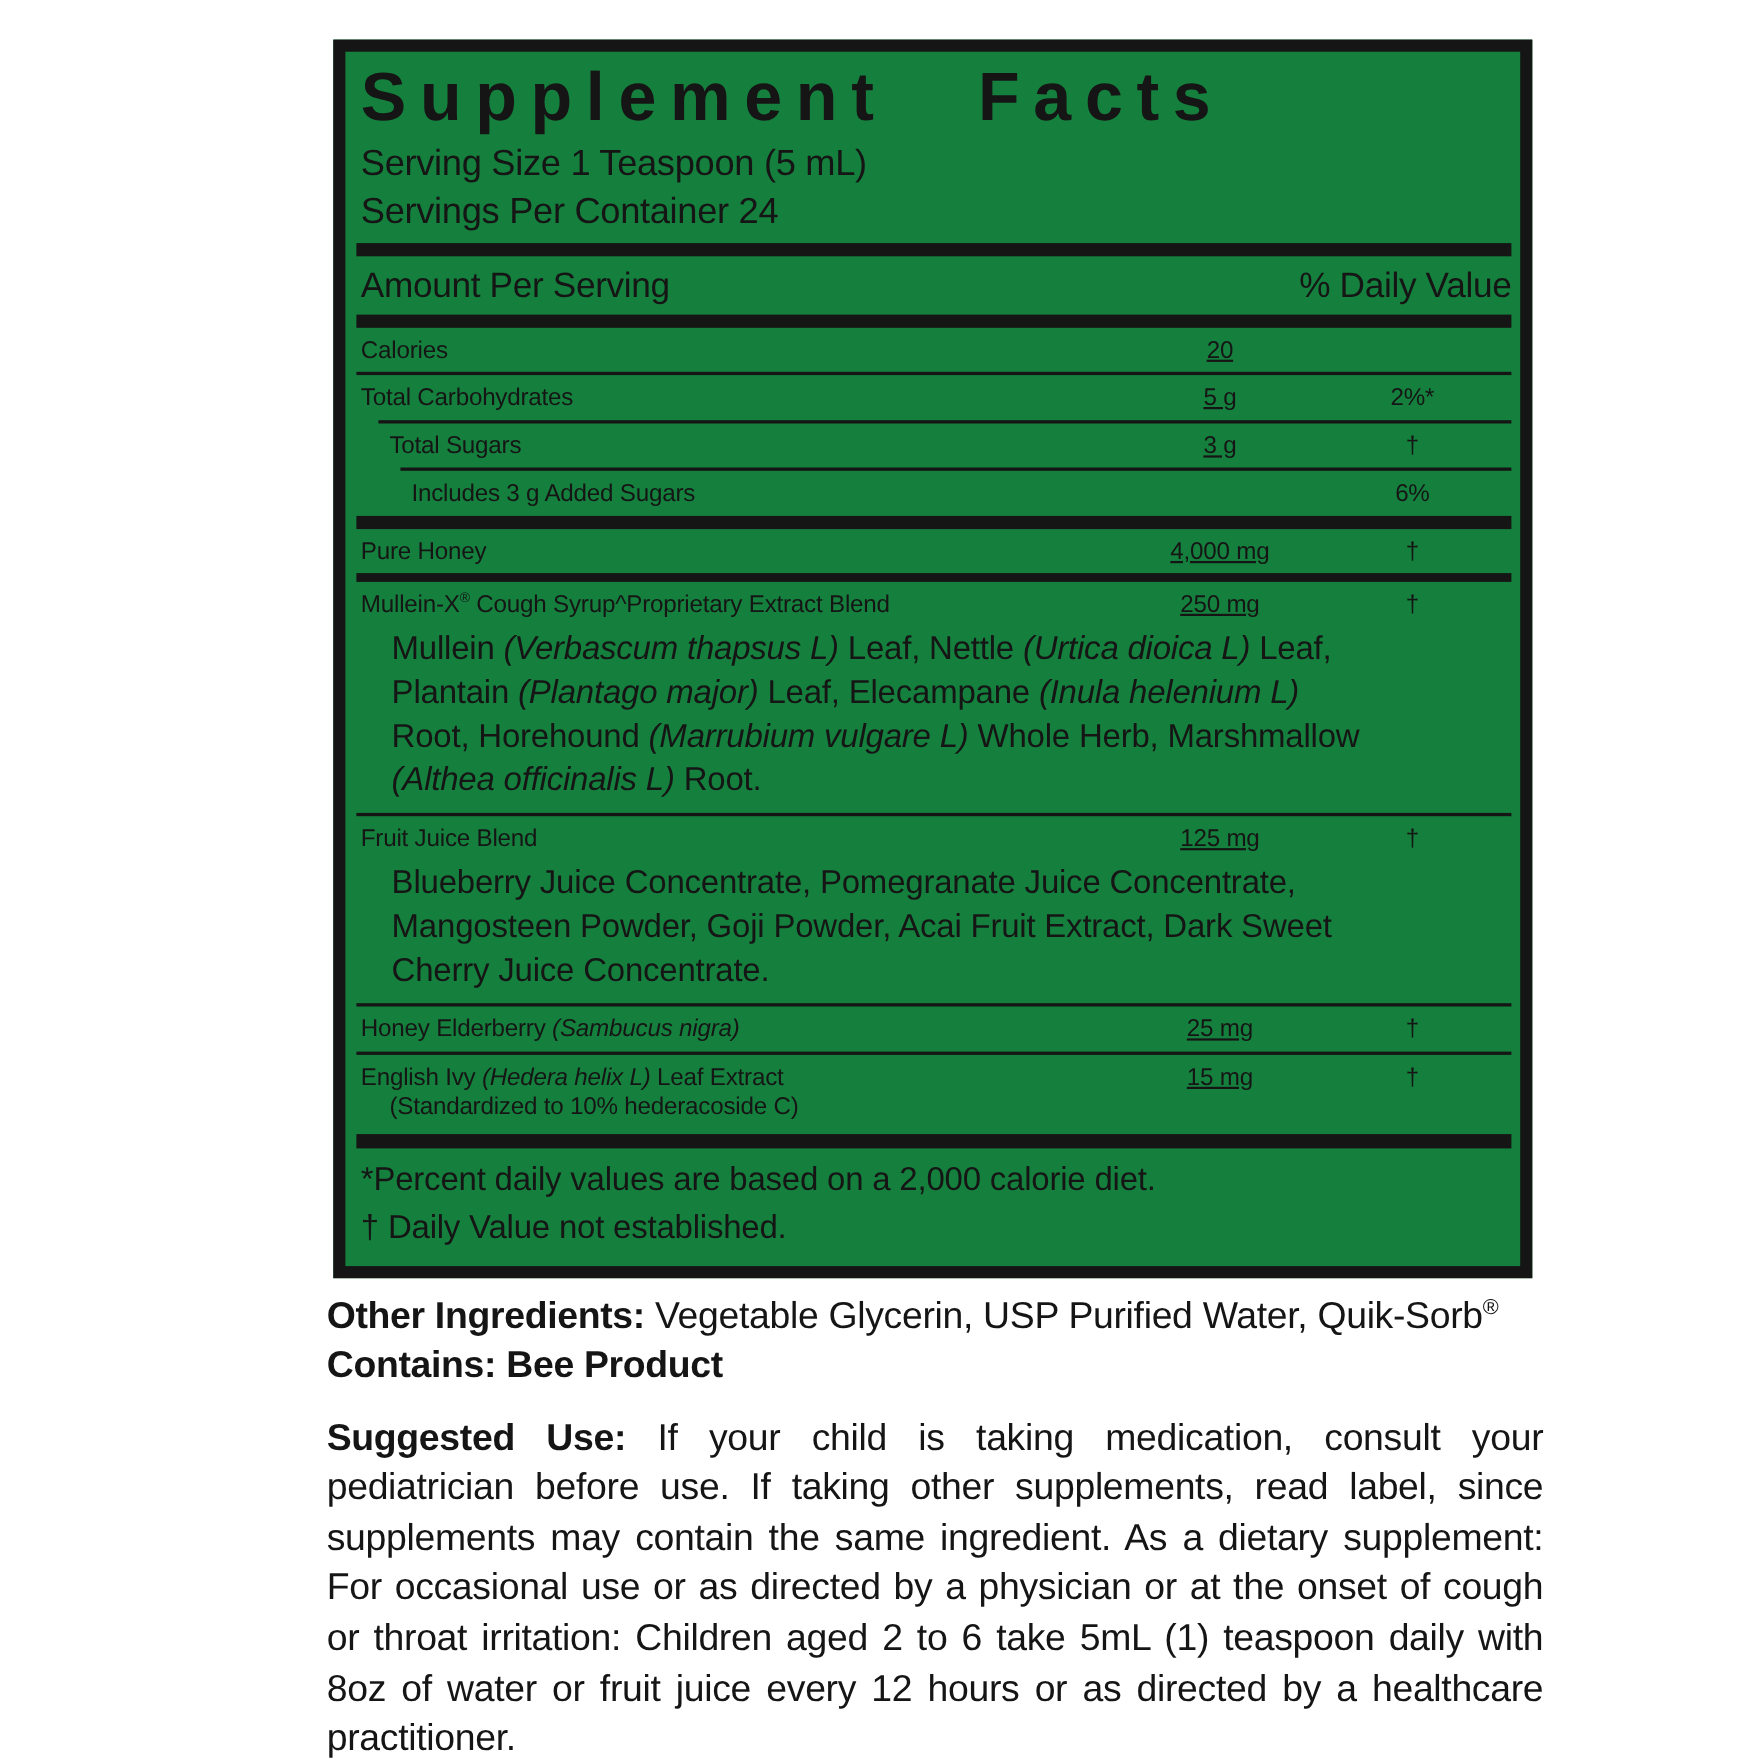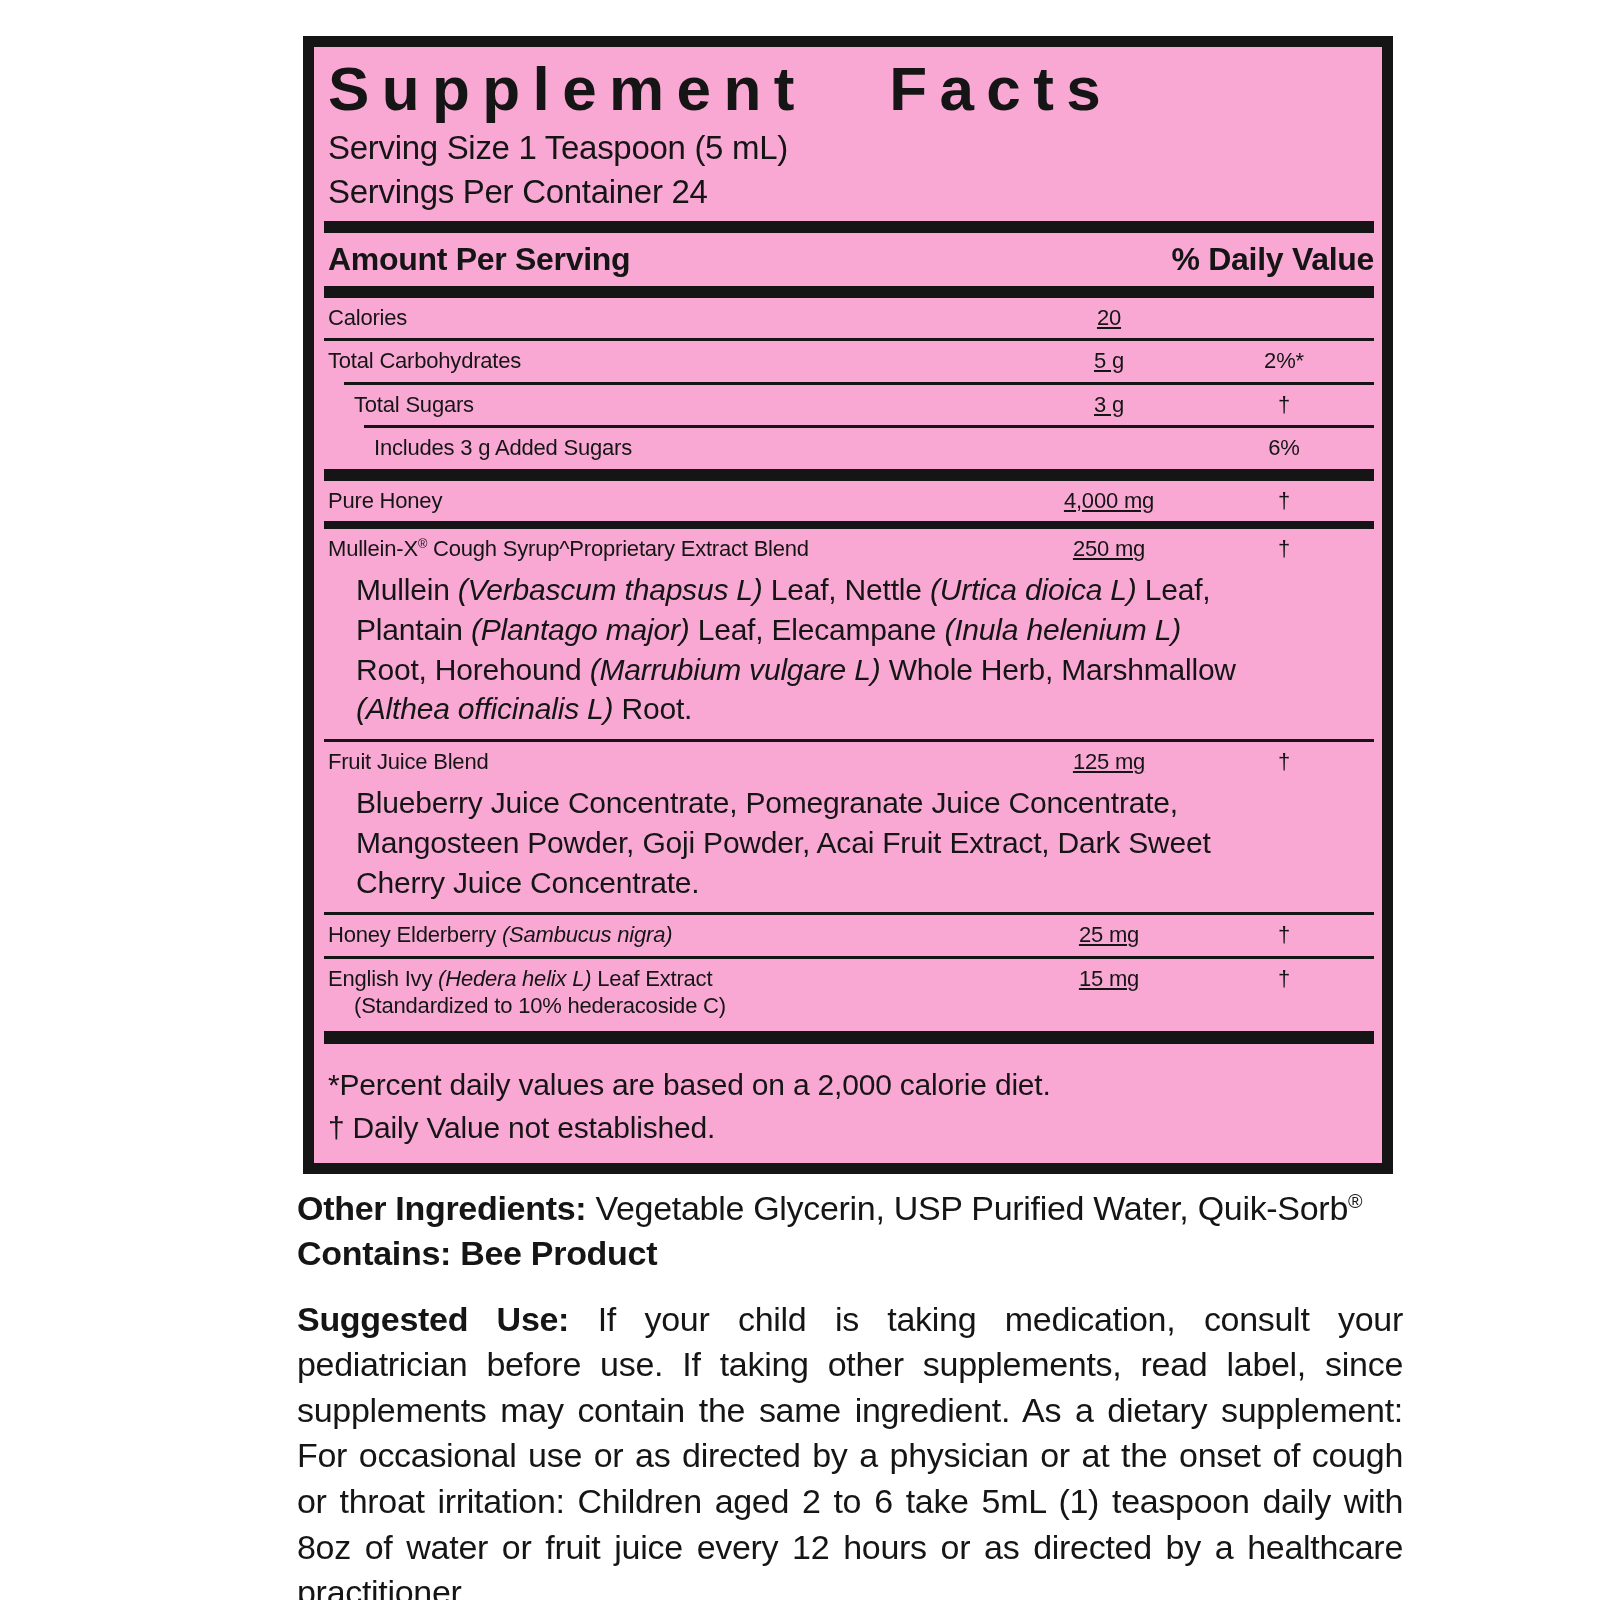--- a/index.html
+++ b/index.html
@@ -21,21 +21,21 @@
     left: 297px;
     width: 1106px;
   }
 
   
   .panel {
     box-sizing: border-box;
     margin-left: 6px;
     width: 1090px;
     border: 11px solid #151515;
-    background: #f9a8d4;
+    background: #15803d;
     padding: 8px 8px 12px 10px;
   }
   .panel-title {
     margin: 2px 0 8px 4px;
     font-size: 62px;
     font-weight: bold;
     line-height: 1.02;
     letter-spacing: 0.20em;
     word-spacing: 0.85em;
     white-space: nowrap;
@@ -54,21 +54,21 @@
   .bar-thick   { height: 12px; margin: 8px 0 0 0; }
   .bar-xthick  { height: 13px; margin: 4px 0 0 0; }
   .sep-thin    { height: 3px; }
   .sep-medium  { height: 8px; }
   .sep-thick   { height: 12px; }
   .hdr-row {
     display: flex;
     justify-content: space-between;
     align-items: baseline;
     font-size: 32px;
-    font-weight: bold;
+    font-weight: normal;
     letter-spacing: -0.3px;
     padding: 8px 0 8px 4px;
   }
   .frow {
     display: flex;
     align-items: flex-start;
     padding: 6px 0 7px 4px;
     font-size: 22px;
     letter-spacing: -0.2px;
     line-height: 1.25;
@@ -90,21 +90,21 @@
     font-size: 58%;
     vertical-align: super;
     line-height: 0;
   }
   .footnote {
     margin: 0 0 2px 4px;
     font-size: 30px;
     line-height: 1.38;
     letter-spacing: -0.2px;
   }
-  .footnotes-wrap { padding-top: 20px; }
+  .footnotes-wrap { padding-top: 8px; }
 
   
   .below {
     margin-top: 12px;
     font-size: 34px;
     line-height: 1.34;
     letter-spacing: -0.3px;
   }
   .below b { font-weight: bold; }
   .oi-line2 {

